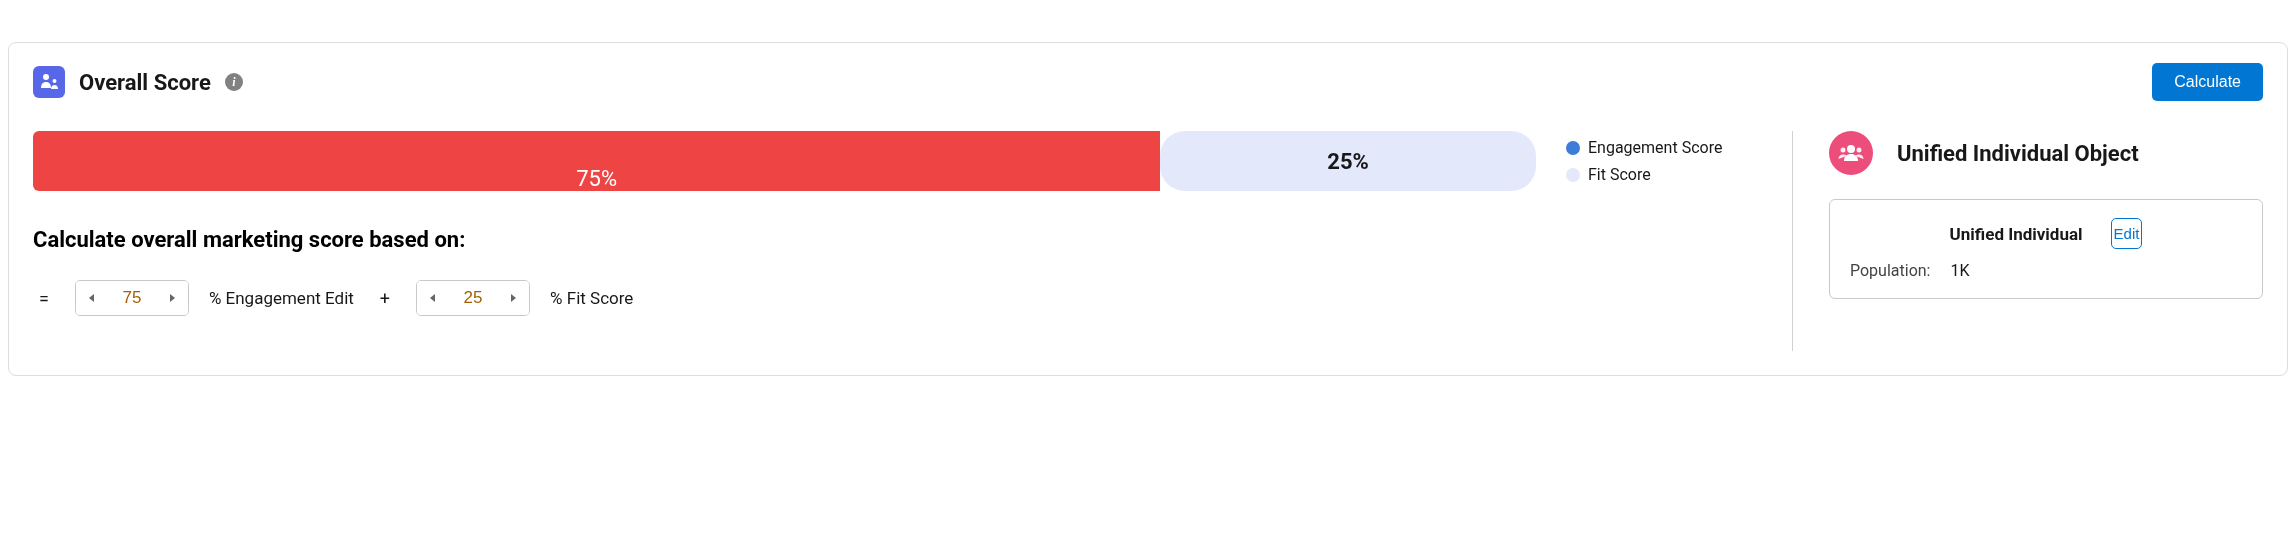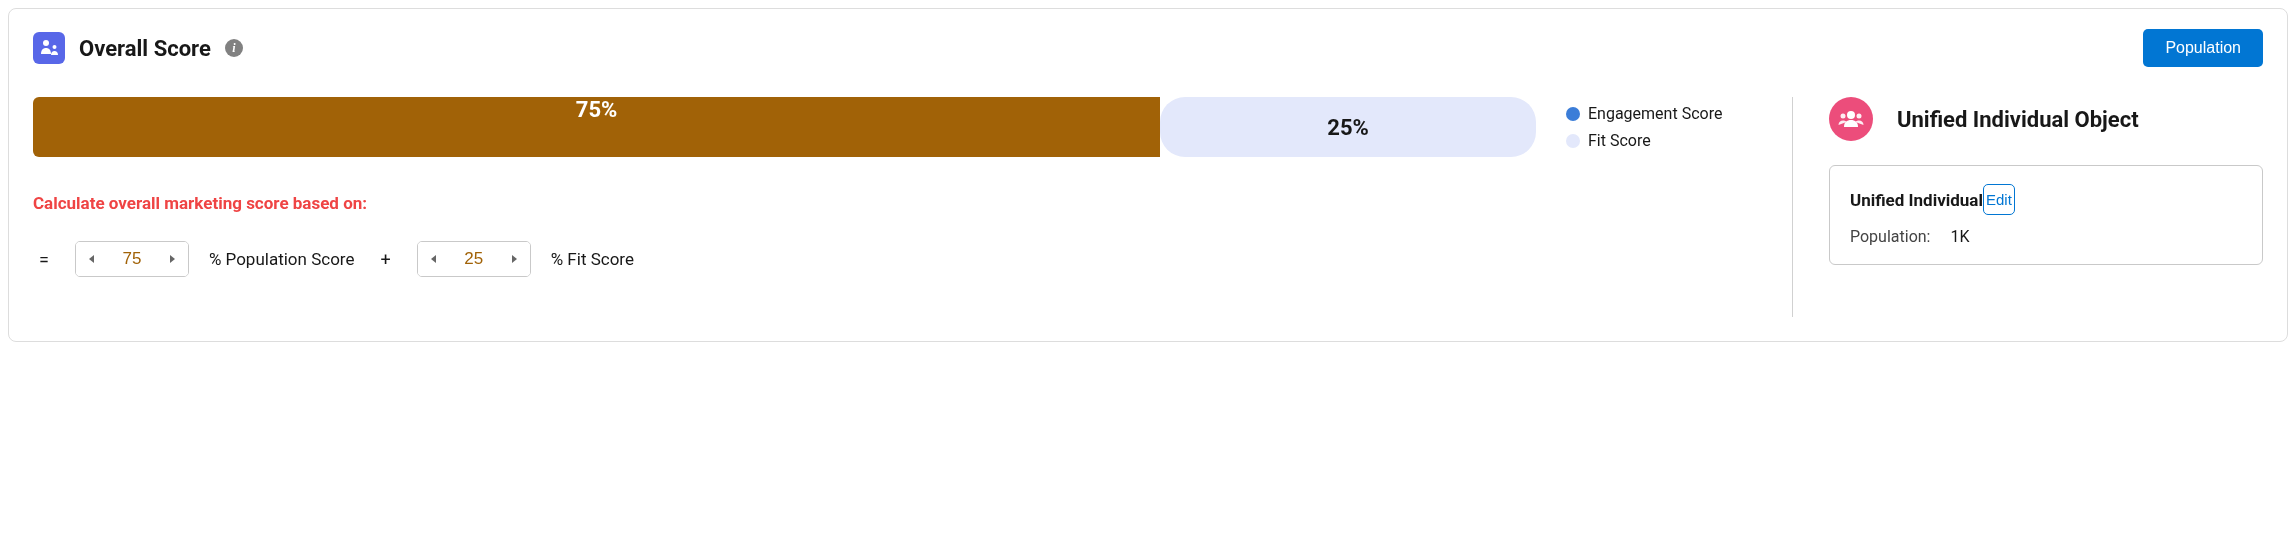--- a/index.html
+++ b/index.html
@@ -10,20 +10,21 @@
   body {
     font-family: -apple-system, BlinkMacSystemFont, "Segoe UI", Roboto, Helvetica, Arial, sans-serif;
     background: #fff;
     padding: 8px;
   }
   .card {
     border: 1px solid #ddd;
     border-radius: 8px;
     padding: 20px 24px 24px 24px;
     background: #fff;
+    margin-top: 34px;
   }
   .card-header {
     display: flex;
     align-items: center;
     justify-content: space-between;
     margin-bottom: 30px;
   }
   .header-left {
     display: flex;
     align-items: center;
@@ -91,27 +92,27 @@
     margin-bottom: 36px;
   }
   .score-bar {
     display: flex;
     height: 60px;
     border-radius: 6px;
     overflow: hidden;
     flex: 1;
   }
   .bar-engagement {
-    background: #a16207;
+    background: #ef4444;
     color: #fff;
     display: flex;
-    align-items: flex-start;
-    justify-content: center;
-    font-size: 22px;
-    font-weight: 700;
+    align-items: flex-end;
+    justify-content: center;
+    font-size: 22px;
+    font-weight: 400;
   }
   .bar-fit {
     background: #e3e8fb;
     color: #181818;
     display: flex;
     align-items: center;
     justify-content: center;
     font-size: 22px;
     font-weight: 700;
   }
@@ -129,23 +130,23 @@
     color: #181818;
   }
   .legend-dot {
     width: 14px;
     height: 14px;
     border-radius: 50%;
   }
   .dot-engagement { background: #3b7dd8; }
   .dot-fit { background: #e3e8fb; }
   .calc-label {
-    font-size: 17px;
-    font-weight: 700;
-    color: #ef4444;
+    font-size: 22px;
+    font-weight: 700;
+    color: #000000;
     margin-bottom: 28px;
   }
   .formula-row {
     display: flex;
     align-items: center;
     gap: 20px;
     font-size: 17px;
     color: #181818;
   }
   .equals-sign, .plus-sign {
@@ -206,22 +207,23 @@
     color: #181818;
   }
   .unified-card {
     border: 1px solid #c9c9c9;
     border-radius: 6px;
     padding: 18px 20px;
   }
   .unified-card-header {
     display: flex;
     align-items: center;
-    justify-content: flex-start;
+    justify-content: center;
     margin-bottom: 12px;
+    gap: 28px;
   }
   .unified-card-title {
     font-size: 17px;
     font-weight: 700;
     color: #181818;
   }
   .edit-btn {
     background: #fff;
     color: #0176d3;
     border: 1px solid #0176d3;
@@ -251,21 +253,21 @@
         <svg width="20" height="20" viewBox="0 0 20 20" fill="none">
           <circle cx="7" cy="5" r="3" fill="#fff"></circle>
           <path d="M2 16 C2 12 4 10 7 10 C10 10 12 12 12 16 Z" fill="#fff"></path>
           <circle cx="15.5" cy="9" r="2" fill="#fff"></circle>
           <path d="M12 17 C12 14.5 13.5 13 15.5 13 C17.5 13 19 14.5 19 17 Z" fill="#fff"></path>
         </svg>
       </div>
       <div class="title">Overall Score</div>
       <div class="info-icon">i</div>
     </div>
-    <button class="republish-btn">Population</button>
+    <button class="republish-btn">Calculate</button>
   </div>
 
   <div class="card-body">
     <div class="left-section">
 
       <div class="score-row">
         <div class="score-bar">
           <div class="bar-engagement" id="bar-engagement" style="width: 75%;">
             <span>75%</span>
           </div>
@@ -297,21 +299,21 @@
               </svg>
           </span>
           <input class="stepper-value" value="75" style="">
           <span class="stepper-btn">
             <svg width="8" height="10" viewBox="0 0 8 10">
                 <path d="M1 1 L6 5 L1 9 Z" fill="#666"></path>
               </svg>
           </span>
         </div>
 
-        <span class="formula-text">% Population Score</span>
+        <span class="formula-text">% Engagement Edit</span>
 
         <span class="plus-sign">+</span>
 
         <div class="stepper">
           <span class="stepper-btn">
             <svg width="8" height="10" viewBox="0 0 8 10">
                 <path d="M7 1 L2 5 L7 9 Z" fill="#666"></path>
               </svg>
           </span>
           <input class="stepper-value" value="25" style="">

